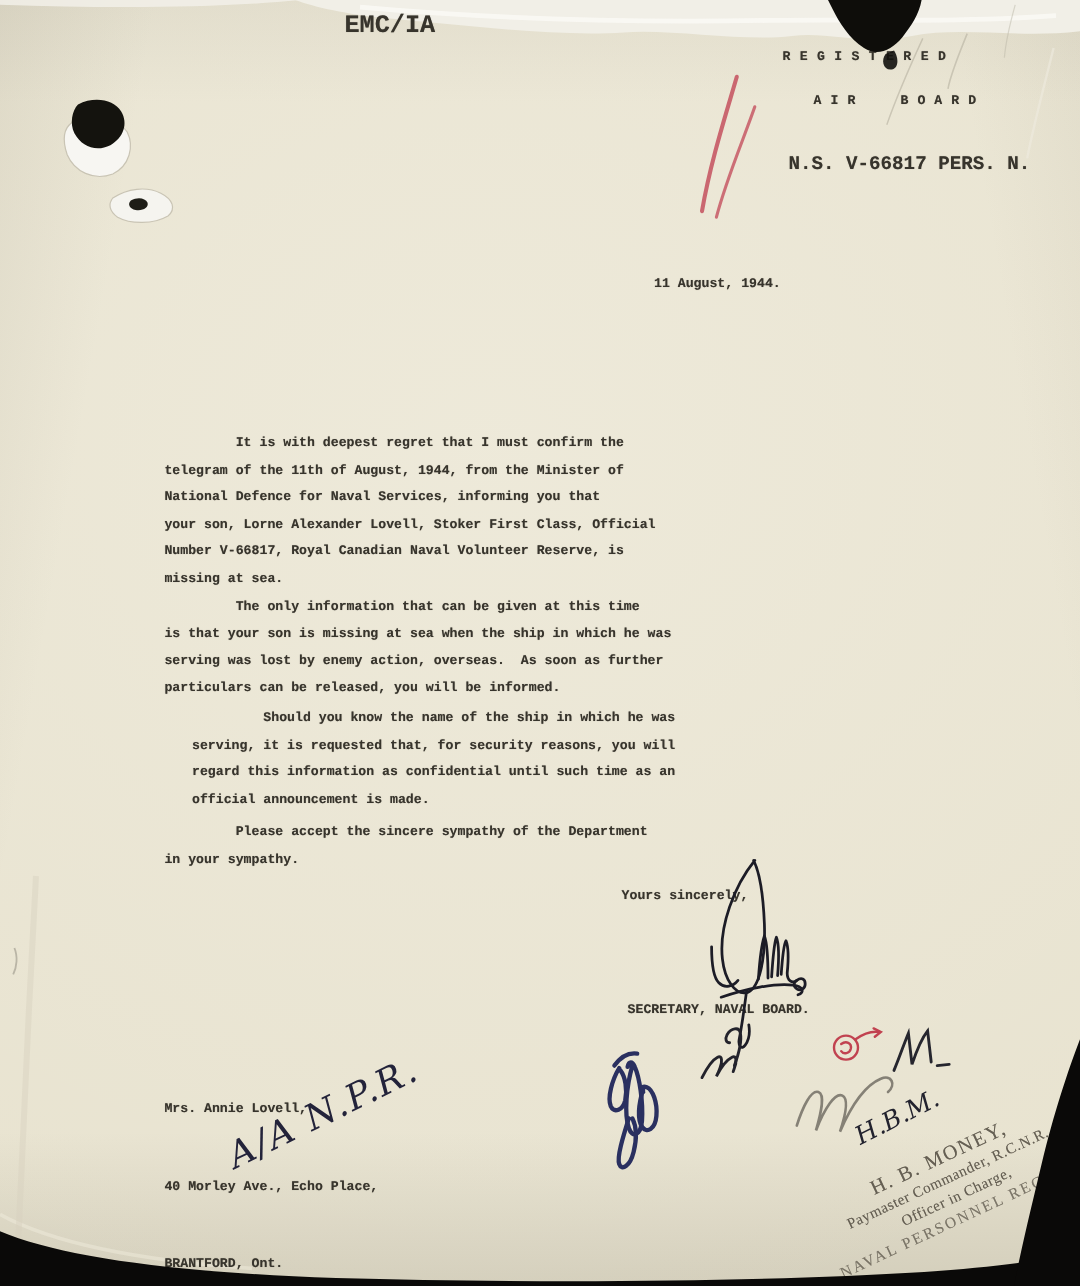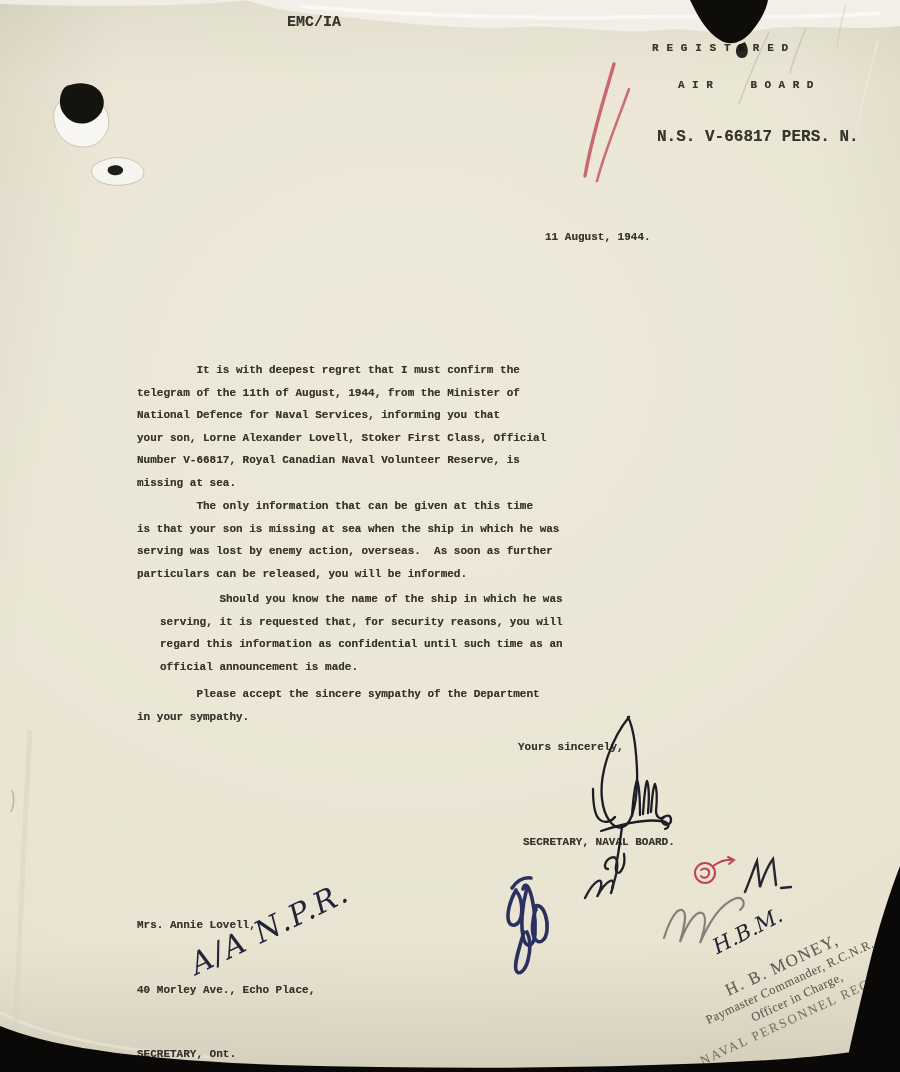--- a/index.html
+++ b/index.html
@@ -43,21 +43,21 @@
     <path d="M300 6 C400 15 520 19 640 17 C720 16 800 19 880 13" stroke="#fbfaf6" stroke-width="4" fill="none" opacity=".8"></path>
     <path d="M0 0 L250 0 C180 7 90 7 0 4 Z" fill="#f2f0e9" opacity=".85"></path>
     <path d="M806 28 C798 48 792 62 790 74" stroke="#b5b0a0" stroke-width="1.3" fill="none" opacity=".6"></path>
     <path d="M769 32 C757 58 746 84 739 104" stroke="#b0ab9b" stroke-width="1.2" fill="none" opacity=".55"></path>
     <path d="M846 4 C841 22 838 36 837 48" stroke="#bcb7a7" stroke-width="1" fill="none" opacity=".5"></path>
     <path d="M878 40 C868 80 860 110 856 132" stroke="#eeebe0" stroke-width="2" fill="none" opacity=".6"></path>
     <path d="M0 1012 C40 1034 110 1050 210 1057" stroke="#f0ecdc" stroke-width="3" fill="none" opacity=".5"></path>
     <path d="M30 730 C24 840 18 960 14 1060" stroke="#d6d1bf" stroke-width="5" fill="none" opacity=".45"></path>
   </svg>
 
-  <div class="typed" style="left:287px;top:12px;font-size:15px;">EMC/IA</div>
+  <div class="typed" style="left:287px;top:12px;font-size:21px;">EMC/IA</div>
   <div class="typed sp" style="left:652px;top:37px;">REGISTERED</div>
   <div class="typed sp" style="left:678px;top:74px;letter-spacing:7.5px;word-spacing:16px;">AIR BOARD</div>
   <div class="typed" style="left:657px;top:126px;font-size:16px;">N.S. V-66817 PERS. N.</div>
   <div class="typed" style="left:545px;top:226px;">11 August, 1944.</div>
 
   <div class="typed" style="left:137px;top:359px;">         It is with deepest regret that I must confirm the
 telegram of the 11th of August, 1944, from the Minister of
 National Defence for Naval Services, informing you that
 your son, Lorne Alexander Lovell, Stoker First Class, Official
 Number V-66817, Royal Canadian Naval Volunteer Reserve, is
@@ -72,21 +72,21 @@
 official announcement is made.</div>
   <div class="typed" style="left:137px;top:683px;">         Please accept the sincere sympathy of the Department
 in your sympathy.</div>
 
   <div class="typed" style="left:518px;top:736px;">Yours sincerely,</div>
   <div class="typed" style="left:523px;top:831px;">SECRETARY, NAVAL BOARD.</div>
 
   <div class="typed" style="left:137px;top:872px;line-height:21.5px;">
     <div>Mrs. Annie Lovell,</div>
     <div>40 Morley Ave., Echo Place,</div>
-    <div>SECRETARY, Ont.</div>
+    <div>BRANTFORD, Ont.</div>
   </div>
 
   <div class="hand" style="left:192px;top:948px;font-size:30px;letter-spacing:2px;transform:rotate(-26deg);transform-origin:0 50%;">A/A N.P.R.</div>
   <div class="hand" style="left:714px;top:936px;font-size:21px;transform:rotate(-27deg);transform-origin:0 50%;color:#22222e;">H.B.M.</div>
 
   <div class="stamp">
     <div class="s1">H. B. MONEY,</div>
     <div class="s2">Paymaster Commander, R.C.N.R.</div>
     <div class="s3">Officer in Charge,</div>
     <div class="s4">NAVAL PERSONNEL RECORDS</div>

